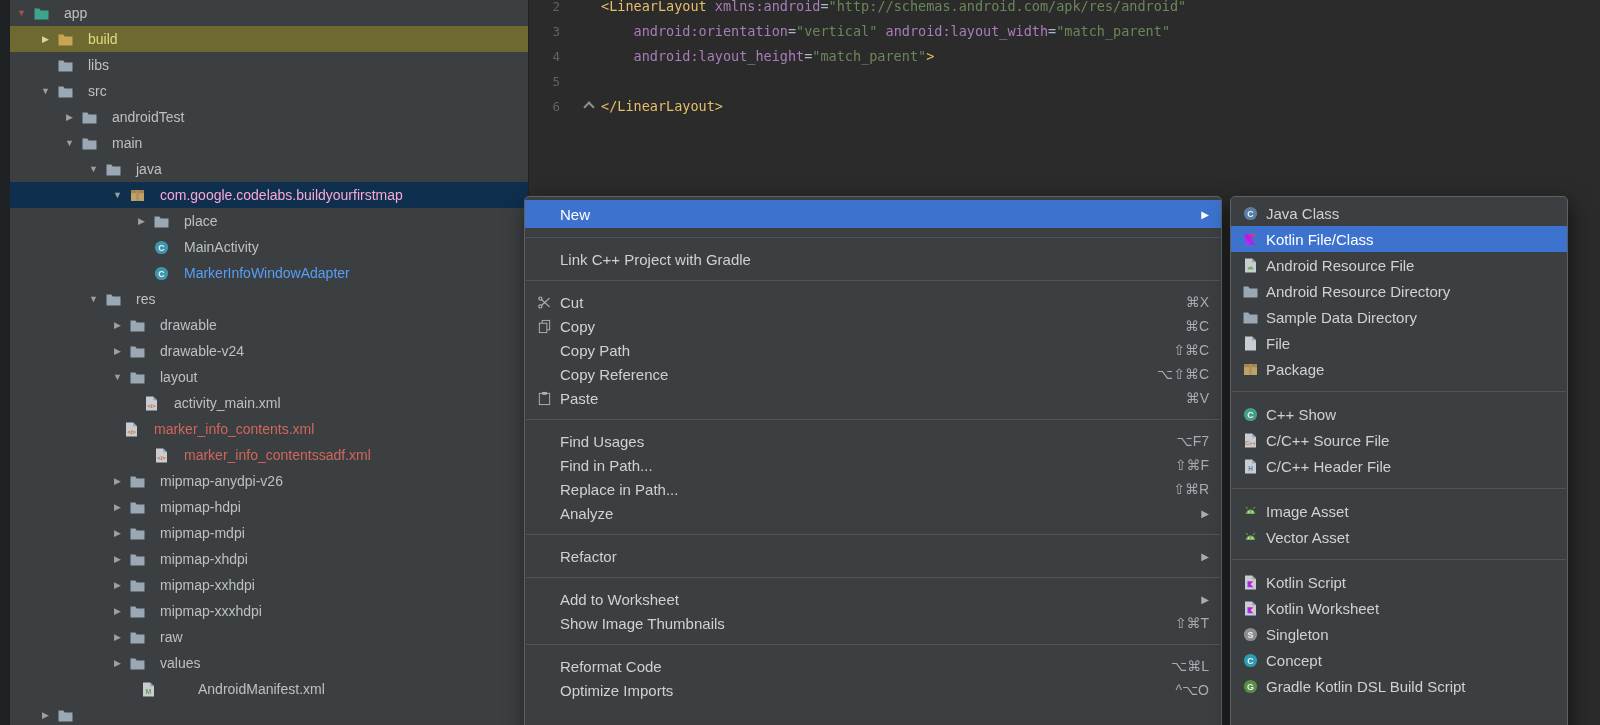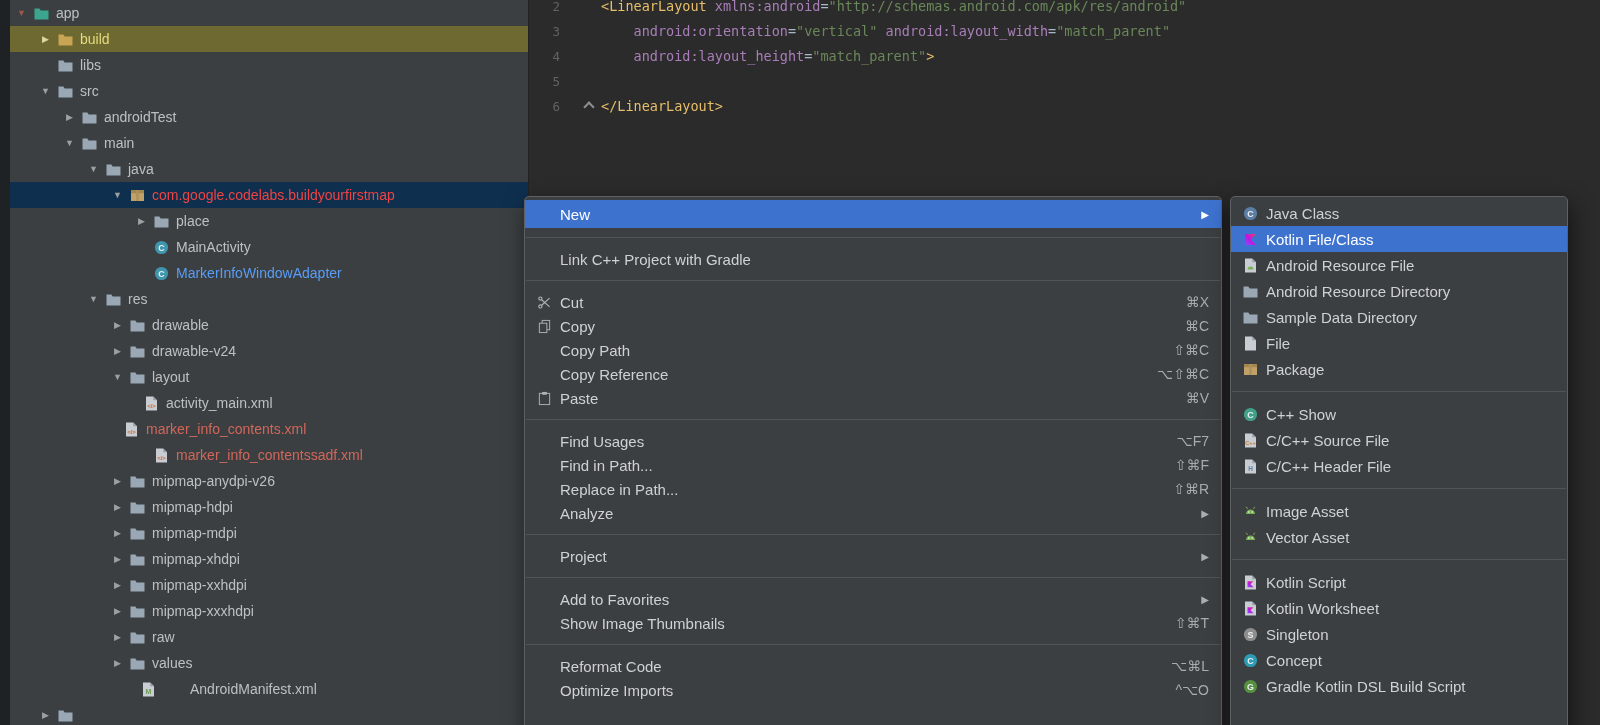--- a/index.html
+++ b/index.html
@@ -8,25 +8,25 @@
        font-family:"Liberation Sans","DejaVu Sans",sans-serif;position:relative;cursor:default;
        -webkit-user-select:none;user-select:none}
 
   
   #stripe{position:absolute;left:0;top:0;width:10px;height:725px;background:#1F2224;z-index:3}
 
   
   #project{position:absolute;left:10px;top:0;width:518px;height:725px;background:#3C3F41;z-index:2;overflow:hidden}
   .tree-row{height:26px;display:flex;align-items:center;white-space:nowrap;font-size:14px;color:#BCC0C3}
   .tree-row.selected{background:#0E2F4E}
-  .tree-row.selected .tree-label{color:#ef4444}
+  .tree-row.selected .tree-label{color:#f9a8d4}
   .tree-row.excluded{background:#6D6931}
   .tree-arrow{width:19px;flex:none;text-align:center;font-size:9px;color:#9DA0A3}
   .tree-icon{width:21px;height:16px;flex:none;display:inline-flex;justify-content:center;align-items:center}
-  .tree-label{margin-left:4px}
+  .tree-label{margin-left:12px}
 
   
   #editor{position:absolute;left:528px;top:0;width:1072px;height:725px;background:#2B2B2B;z-index:1;border-left:1px solid #232323;overflow:hidden}
   #code-scroll{margin-top:-6px}
   .code-line{display:flex;height:25px;line-height:25px;font-family:"DejaVu Sans Mono",monospace;font-size:13.5px;white-space:pre}
   .line-num{width:52px;flex:none;text-align:right;padding-right:21px;color:#606366;font-size:12.5px}
   .line-body{padding-left:20px;display:inline-flex;align-items:center}
   .tok-tag{color:#E8BF6A}
   .tok-attr{color:#A87DB8}
   .tok-string{color:#6A8759}
@@ -415,27 +415,27 @@
       <span class="mi-shortcut">⇧⌘R</span>
     </div>
     <div class="menu-item">
       <span class="mi-icon"></span>
       <span class="mi-label">Analyze</span>
       <span class="mi-arrow">▶</span>
     </div>
     <div class="menu-sep"></div>
     <div class="menu-item">
       <span class="mi-icon"></span>
-      <span class="mi-label">Project</span>
+      <span class="mi-label">Refactor</span>
       <span class="mi-arrow">▶</span>
     </div>
     <div class="menu-sep"></div>
     <div class="menu-item">
       <span class="mi-icon"></span>
-      <span class="mi-label">Add to Favorites</span>
+      <span class="mi-label">Add to Worksheet</span>
       <span class="mi-arrow">▶</span>
     </div>
     <div class="menu-item">
       <span class="mi-icon"></span>
       <span class="mi-label">Show Image Thumbnails</span>
       <span class="mi-shortcut">⇧⌘T</span>
     </div>
     <div class="menu-sep"></div>
     <div class="menu-item">
       <span class="mi-icon"></span>

